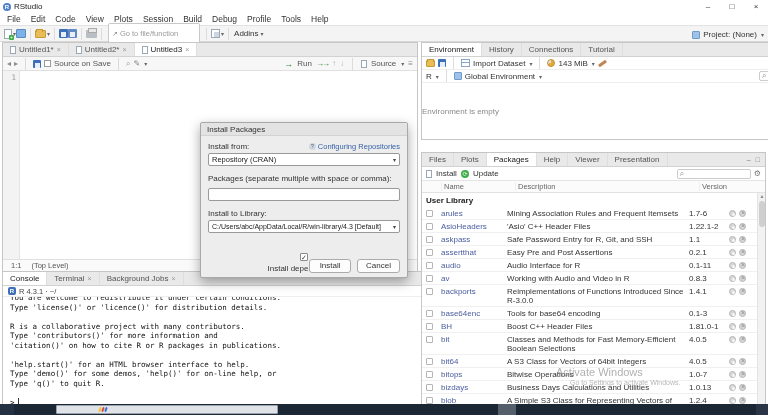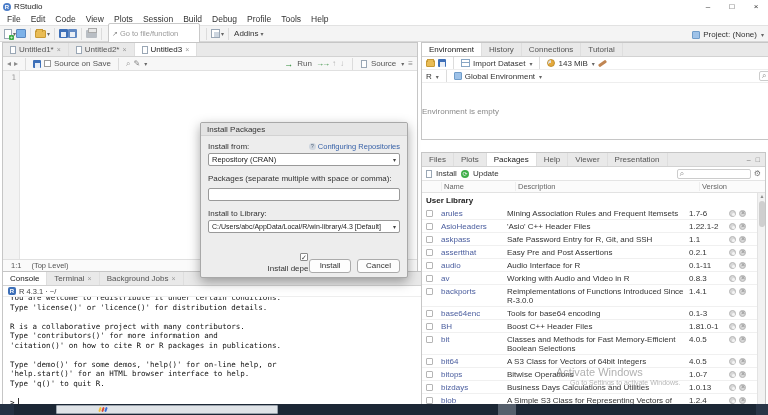--- a/index.html
+++ b/index.html
@@ -286,22 +286,22 @@
     <div class="console-body">
       <div class="console-lines">
 
       <div class="cline">You are welcome to redistribute it under certain conditions.</div>
           <div class="cline">Type 'license()' or 'licence()' for distribution details.</div>
           <div class="cline"></div>
           <div class="cline">R is a collaborative project with many contributors.</div>
           <div class="cline">Type 'contributors()' for more information and</div>
           <div class="cline">'citation()' on how to cite R or R packages in publications.</div>
           <div class="cline"></div>
+          <div class="cline">'help.start()' for an HTML browser interface to help.</div>
           <div class="cline">Type 'demo()' for some demos, 'help()' for on-line help, or</div>
-          <div class="cline">'help.start()' for an HTML browser interface to help.</div>
           <div class="cline">Type 'q()' to quit R.</div>
           <div class="cline"></div>
         </div>
       <div class="promptline">
         <span>&gt;</span>
         <span class="cursor"></span>
       </div>
       <div class="vscroll" style="top:0; height:118px;">
         <span class="arr" style="top:0;">▲</span>
         <span class="thumb" style="top:8px; height:20px;"></span>

